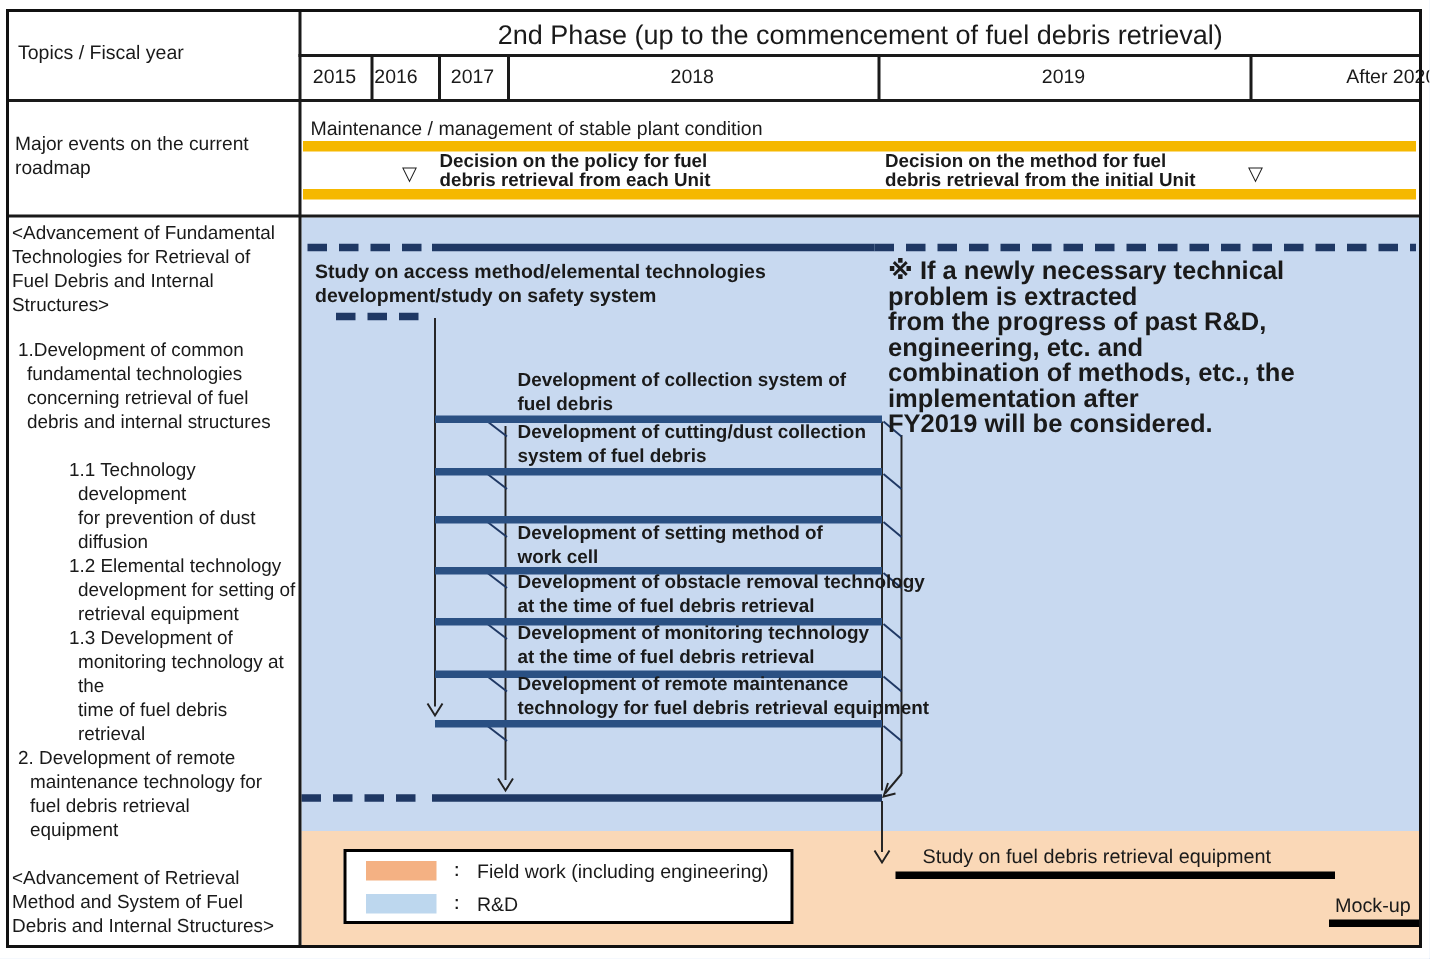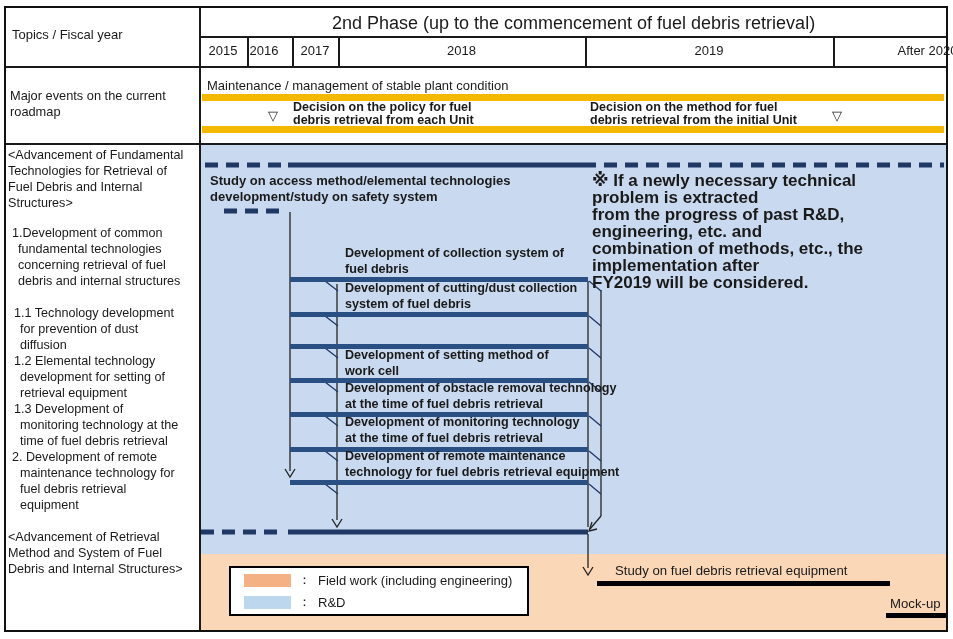--- a/index.html
+++ b/index.html
@@ -14,21 +14,21 @@
   svg.overlay{left:0;top:0;width:953px;height:639px;z-index:2;pointer-events:none;}
   .txt{z-index:3;}
   .pre{white-space:pre-line;font-weight:bold;}
   .ctr{text-align:center;}
   .hdr{font-size:13px;}
   .title{font-size:18px;}
   .leftcell{left:8px;top:147px;width:190px;font-size:12.6px;line-height:16px;}
   .leftcell p{margin:0;white-space:pre-line;}
   .leftcell p.p1{margin-bottom:14px;}
   .leftcell p.p2{margin-bottom:16px;padding-left:10px;text-indent:-6px;}
-  .leftcell p.sub{padding-left:12px;text-indent:-6px;}
+  .leftcell p.sub{padding-left:12px;text-indent:-6px;margin-left:32px;}
   .leftcell p.p6{margin-bottom:16px;padding-left:12px;text-indent:-8px;}
   .boxlabel{font-size:12.6px;line-height:15.5px;width:292px;}
   .under{}
   .legend{left:229px;top:566px;width:300px;height:50px;background:#fff;border:2.5px solid #000;
           box-sizing:border-box;z-index:4;display:flex;flex-direction:column;justify-content:center;gap:4px;padding-left:13px;}
   .lrow{display:flex;align-items:center;gap:7px;font-size:13px;}
   .swatch{width:47px;height:13px;}
   .sw-field{background:var(--legend-orange);}
   .sw-rnd{background:var(--legend-blue);}
 </style>

